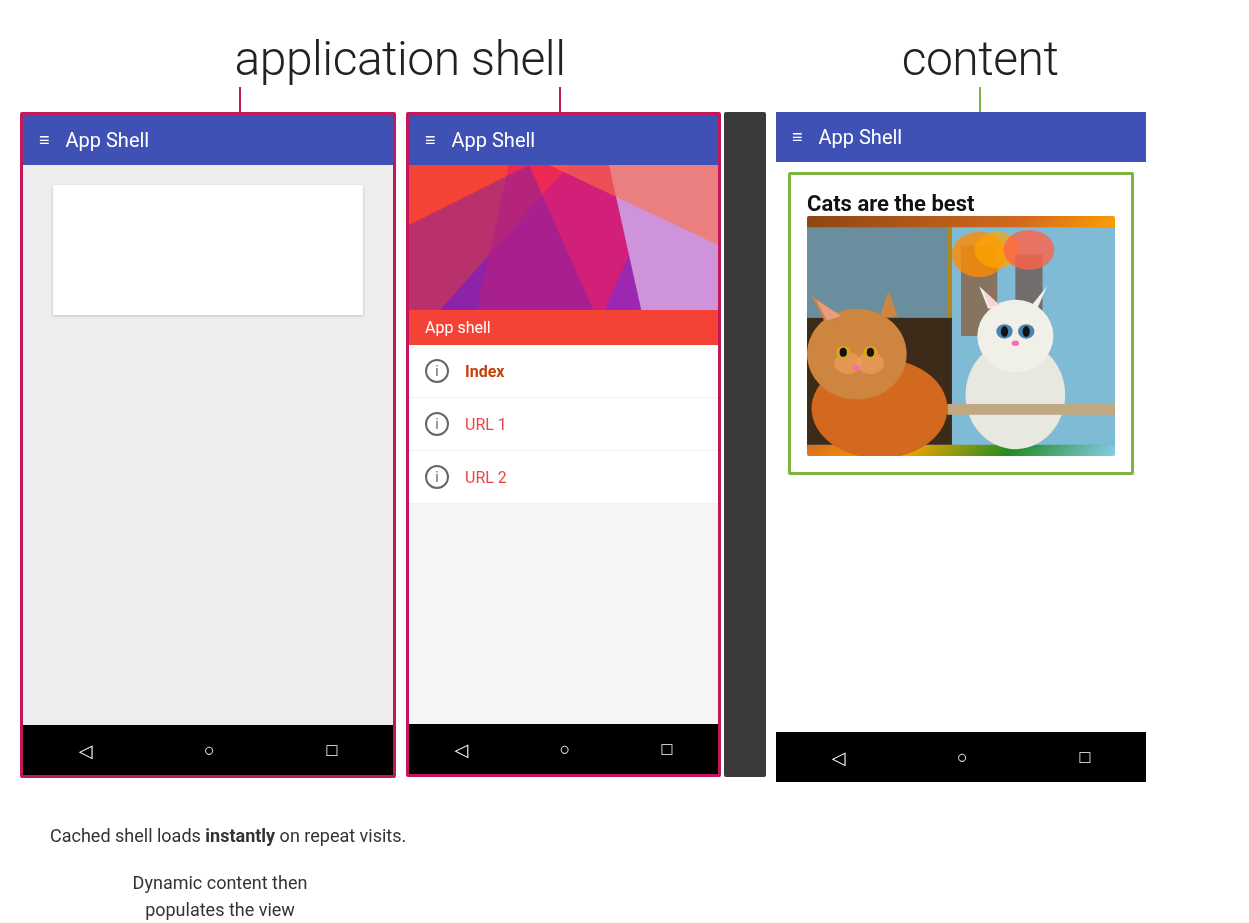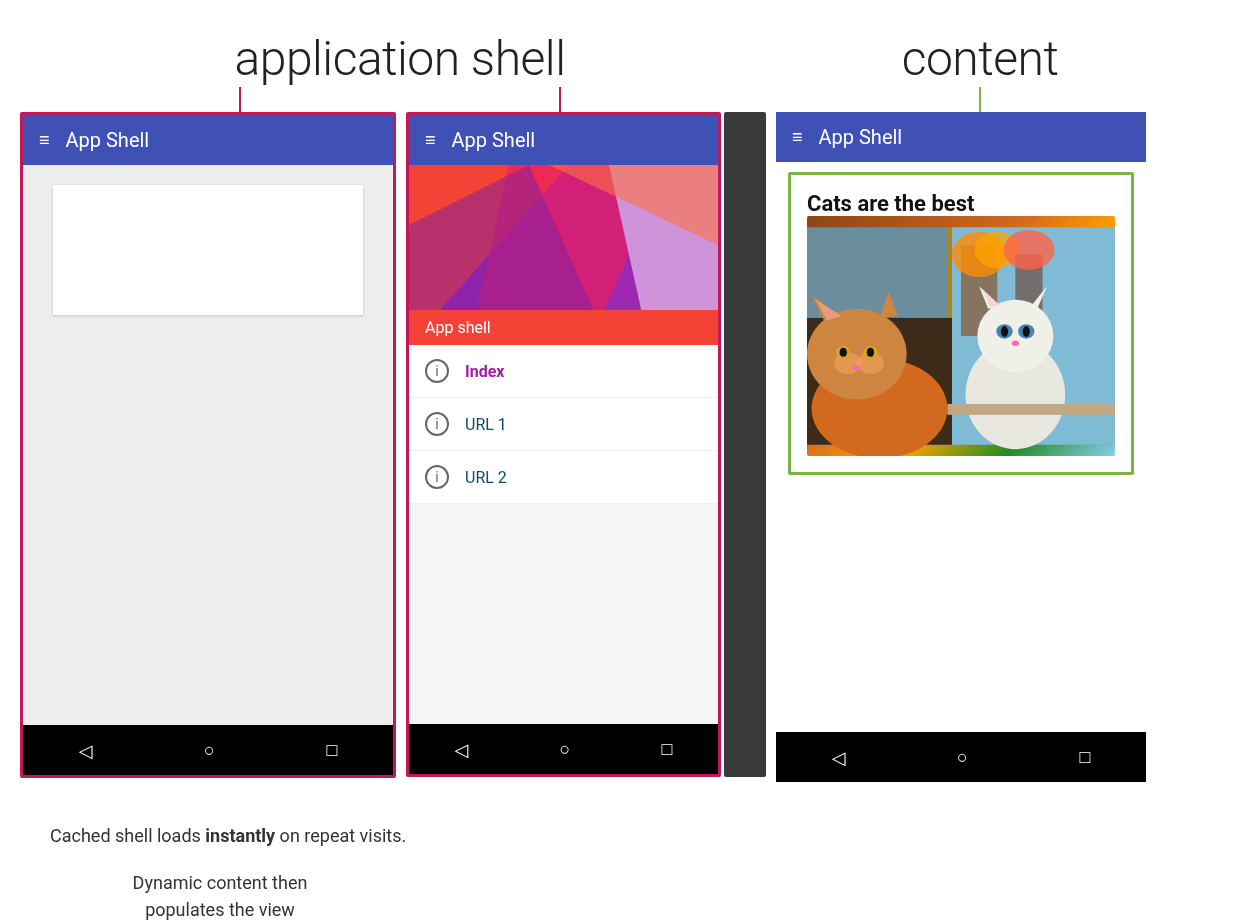--- a/index.html
+++ b/index.html
@@ -152,26 +152,26 @@
       display: flex;
       align-items: center;
       justify-content: center;
       font-size: 14px;
       color: #666;
       flex-shrink: 0;
     }
 
     .menu-item-text {
       font-size: 16px;
-      color: #0c4a6e;
+      color: #ef4444;
     }
 
     .menu-item-text-bold {
       font-size: 16px;
-      color: #a21caf;
+      color: #c2410c;
       font-weight: 700;
       text-align: right;
     }
 
     
     .phone-right-frame {
       width: 370px;
       border: none;
       overflow: hidden;
     }

